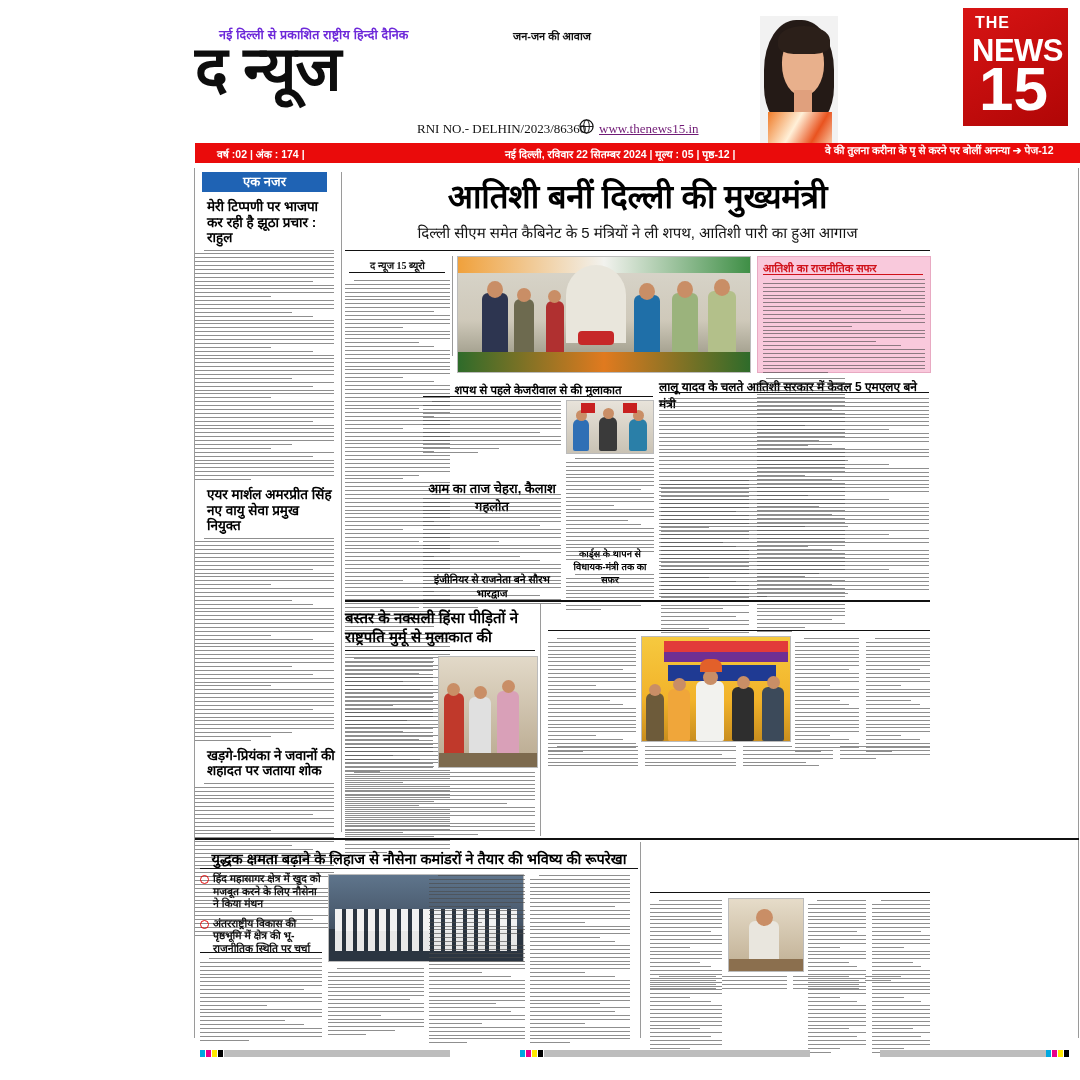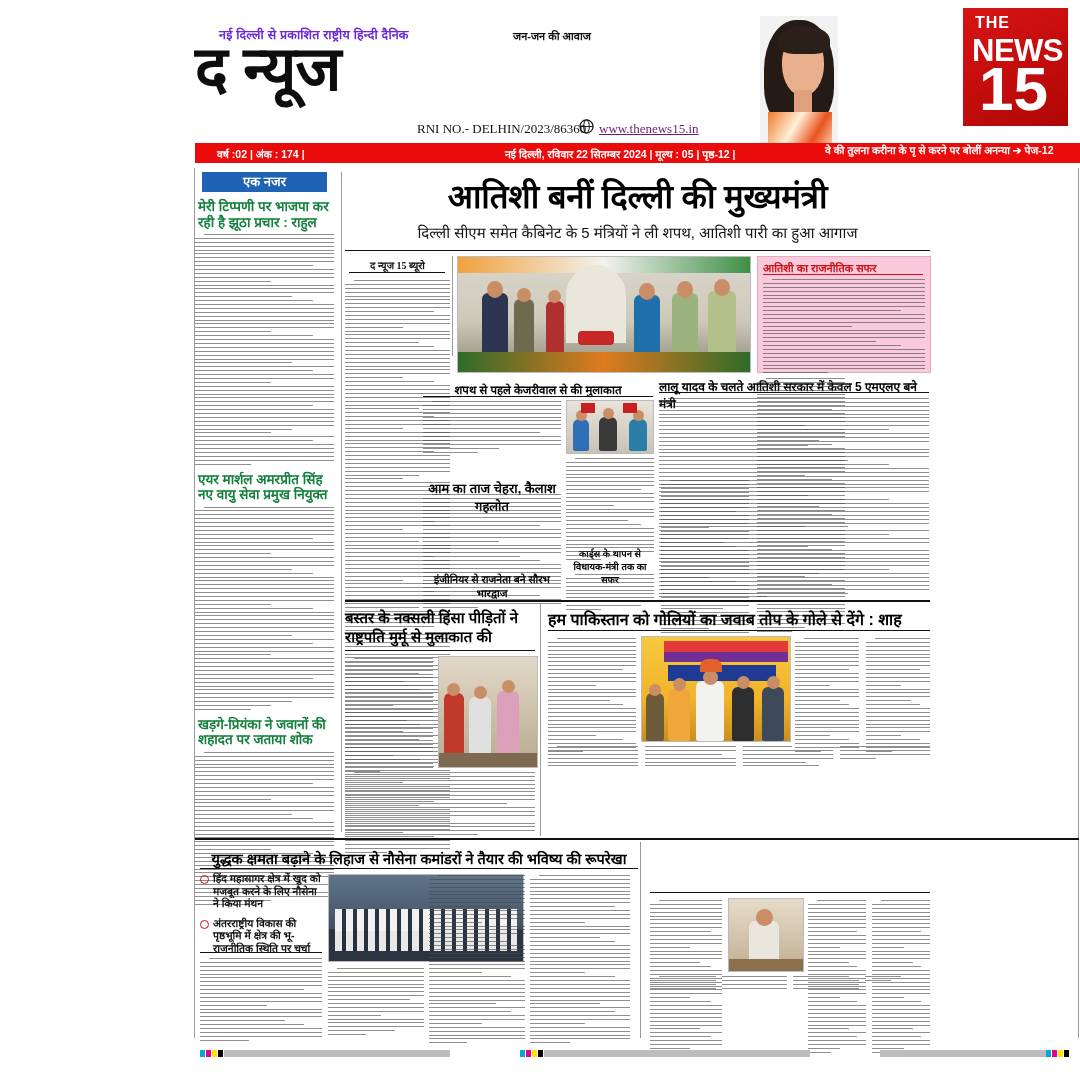--- a/index.html
+++ b/index.html
@@ -28,21 +28,21 @@
 
   
   .redstrip{position:absolute;left:195px;top:143px;width:885px;height:20px;background:#ea0b0b;color:#fff;font-size:10.5px;font-weight:bold;}
   .rs-l{position:absolute;left:22px;top:4px;}
   .rs-c{position:absolute;left:310px;top:4px;}
   .rs-r{position:absolute;left:630px;top:0;}
 
   
   .sidebar{position:absolute;left:195px;top:172px;width:143px;height:650px;}
   .eknazar{width:125px;height:20px;background:#1f63b4;color:#fff;font-size:13px;font-weight:bold;text-align:center;line-height:20px;margin-left:7px;}
-  .sb-h{font-size:13.5px;font-weight:bold;color:#15803d;line-height:15.5px;margin:7px 2px 4px 3px;}
+  .sb-h{font-size:13.5px;font-weight:bold;color:#000000;line-height:15.5px;margin:7px 2px 4px 12px;}
 
   
   .tx{color:#2a2a2a;text-align:justify;}
   .tx div{height:1px;background:#4a4a4a;opacity:.62;margin-bottom:3.3px;}
   .tx.dense div{margin-bottom:2.9px;}
   .tx div.ind{margin-left:9px;}
   .tx div.sh70{width:70%;}
   .tx div.sh55{width:55%;}
   .tx div.sh85{width:85%;}
   .tx div.sh40{width:40%;}
@@ -840,21 +840,20 @@
       <div class="sh55"></div>
       <div class=""></div>
       <div class=""></div>
       <div class=""></div>
       <div class="sh70"></div>
       <div class="sh40"></div>
     </div>
 
   <div class="vrule" style="left:540px;top:604px;height:232px;"></div>
 
-  <div class="blk-h" style="left:548px;top:608px;width:382px;font-size:16px;">हम पाकिस्तान को गोलियों का जवाब तोप के गोले से देंगे : शाह</div>
   <div class="hrule" style="left:548px;top:630px;width:382px;"></div>
   <div class="tx dense" style="position:absolute;left:548px;top:638px;width:88px;" id="s1">
       <div class="ind"></div>
       <div class=""></div>
       <div class=""></div>
       <div class=""></div>
       <div class=""></div>
       <div class=""></div>
       <div class=""></div>
       <div class=""></div>

